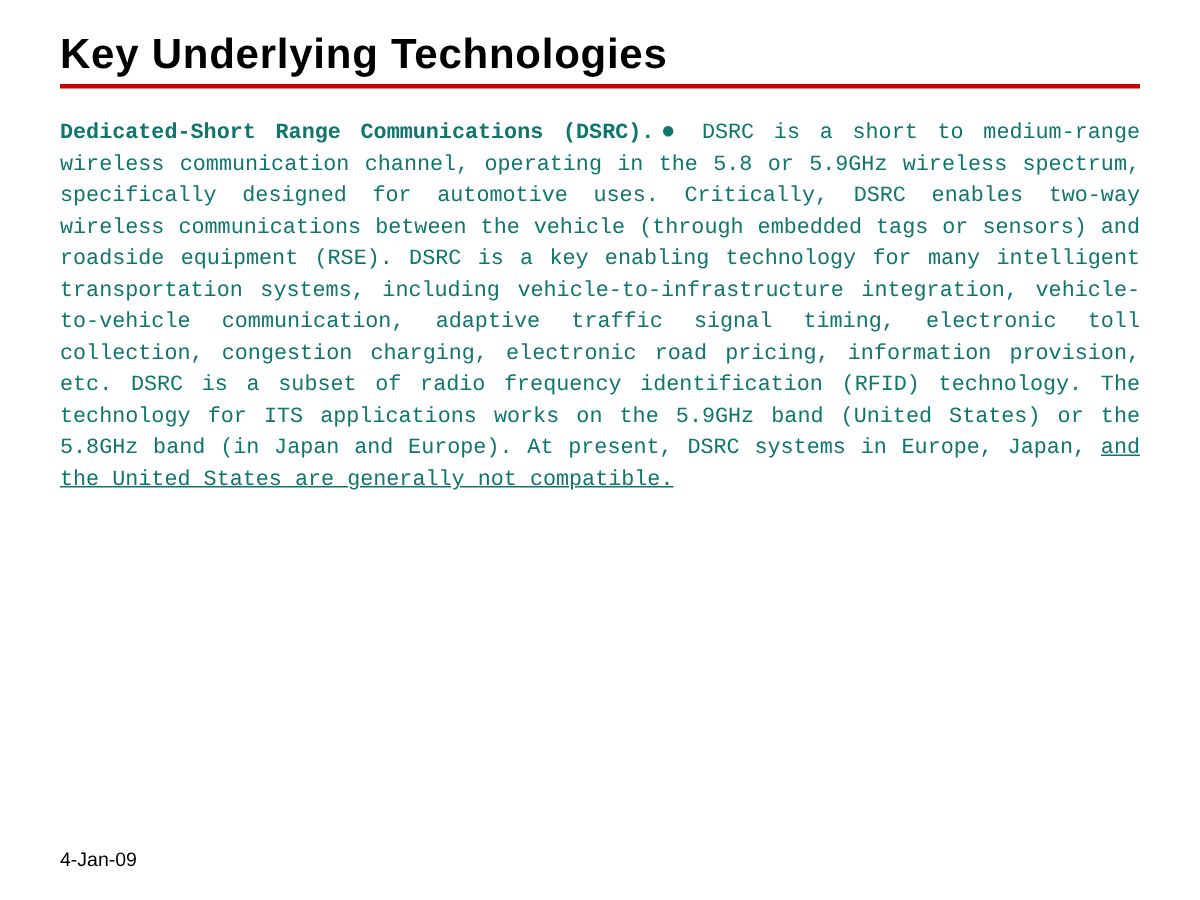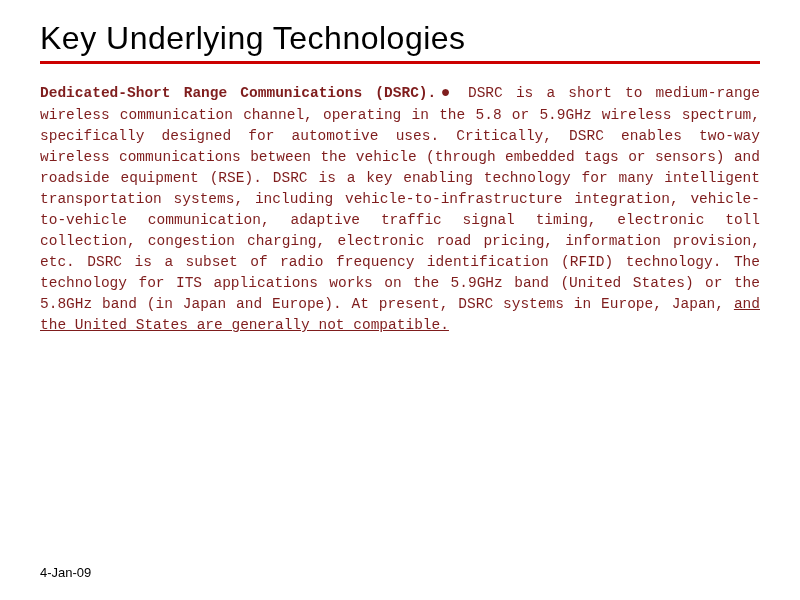--- a/index.html
+++ b/index.html
@@ -24,40 +24,40 @@
       display: flex;
       flex-direction: column;
       position: relative;
     }
 
     .title-section {
       margin-bottom: 8px;
     }
 
     .title {
-      font-size: 32px;
-      font-weight: normal;
+      font-size: 28px;
+      font-weight: bold;
       font-family: Arial, Helvetica, sans-serif;
       color: #000000;
       letter-spacing: 0.5px;
     }
 
     .title-underline {
       height: 3px;
       background-color: #cc0000;
       width: 100%;
       margin-top: 4px;
       margin-bottom: 10px;
     }
 
     .content {
       flex: 1;
       font-size: 14.5px;
       line-height: 1.45;
-      color: #7f1d1d;
+      color: #0f766e;
       text-align: justify;
     }
 
     .bold-heading {
       font-weight: bold;
       font-family: 'Courier New', Courier, monospace;
     }
 
     .bullet {
       font-size: 16px;

